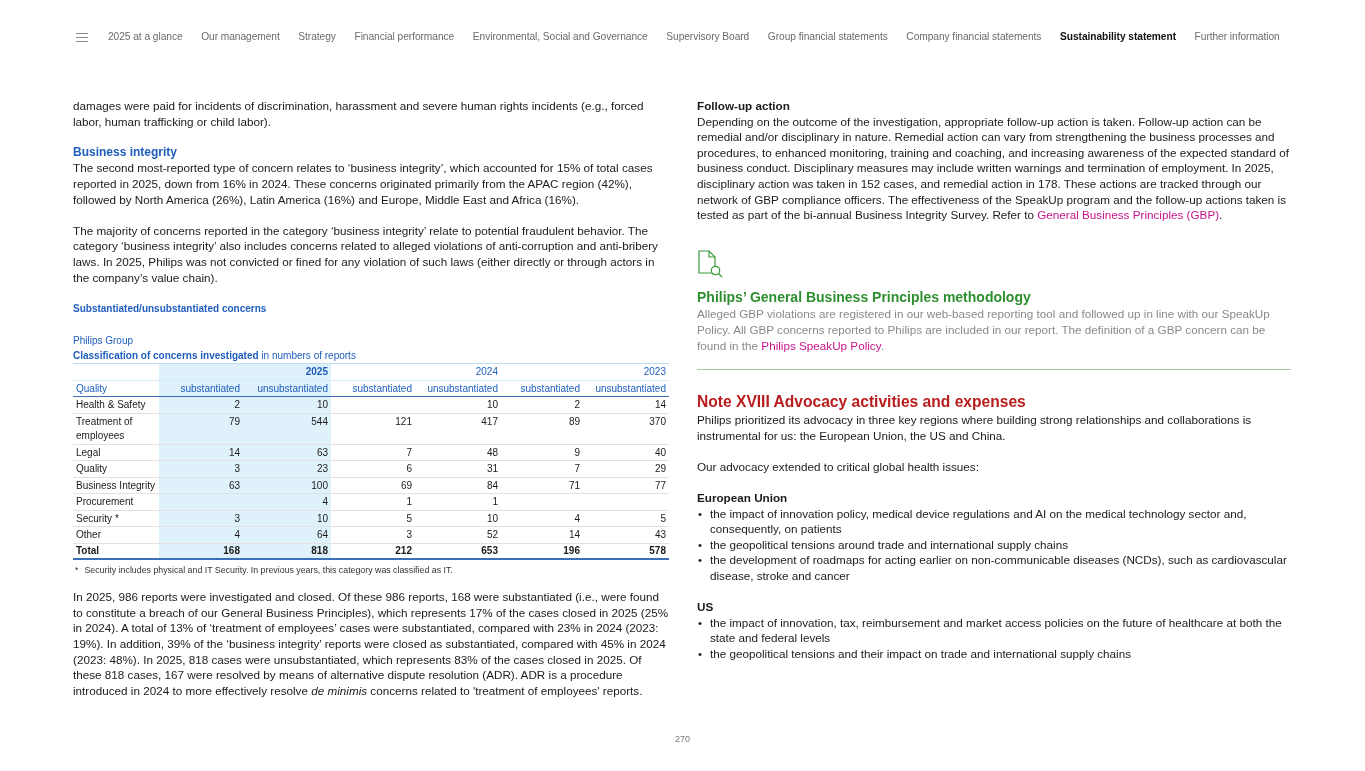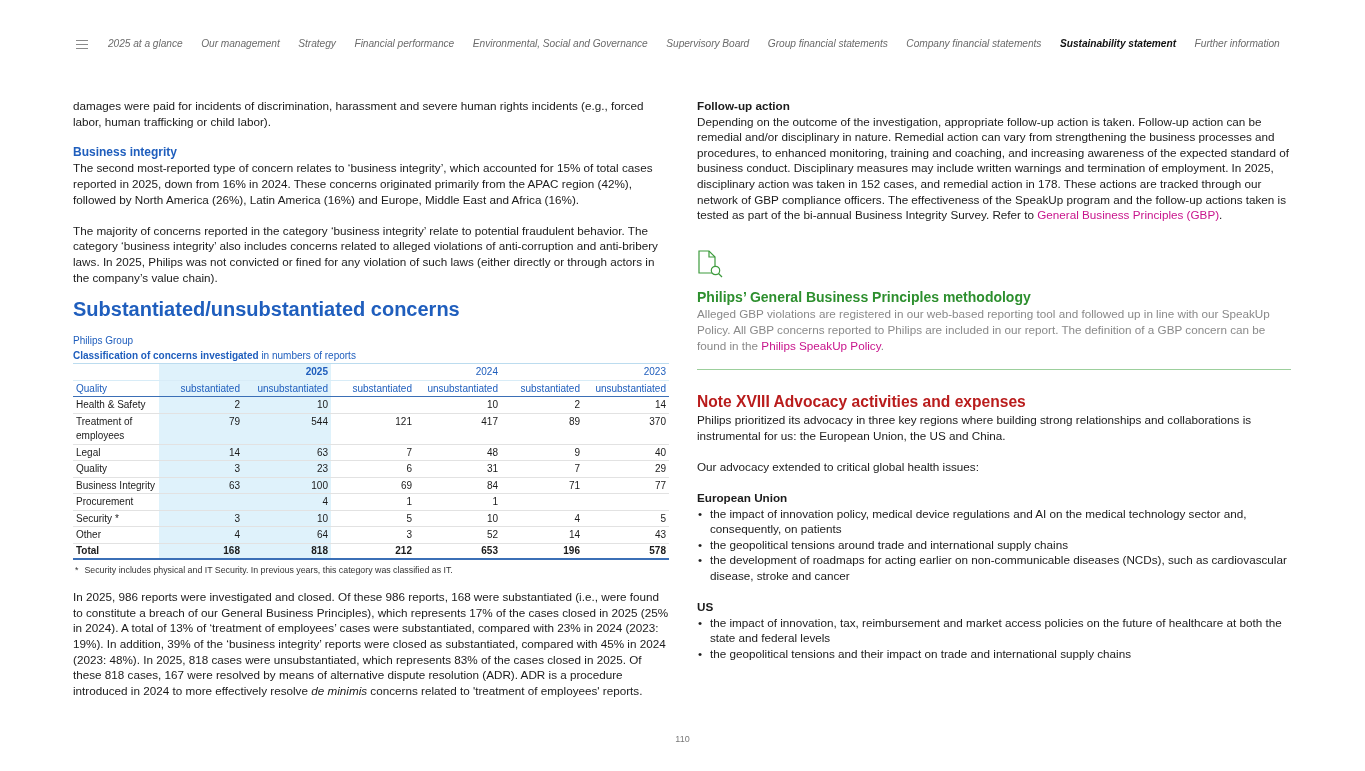--- a/index.html
+++ b/index.html
@@ -1,33 +1,33 @@
 <!DOCTYPE html>
 <html><head>
 <meta charset="utf-8">
 <style>
   * { box-sizing: border-box; margin: 0; padding: 0; }
   html, body { width: 1365px; height: 771px; background: #ffffff; overflow: hidden; }
   body { font-family: "Liberation Sans", "DejaVu Sans", sans-serif; color: #1b1b1b; position: relative; }
 
-  .topnav { position: absolute; top: 7px; left: 0; width: 1088px; height: 74px; font-style: italic; }
+  .topnav { position: absolute; top: 0; left: 0; width: 1088px; height: 74px; }
   .hamburger { position: absolute; left: 76px; top: 33px; width: 12px; height: 10px; cursor: pointer; }
   .hamburger span { display: block; height: 1px; background: #8a8a8a; margin-bottom: 3px; }
   .navitems { position: absolute; top: 31px; left: 108px; display: flex; gap: 0; font-size: 10.2px; color: #6b6b6b; white-space: nowrap; }
   .navitems .nav-item { margin-right: 18.6px; cursor: pointer; letter-spacing: -0.05px; }
   .navitems .nav-item.active { color: #111; font-weight: bold; }
 
   .col { position: absolute; top: 86px; font-size: 11.7px; line-height: 15.6px; margin-top: 12px; }
   .col-left { left: 73px; width: 596px; }
   .col-right { left: 697px; width: 596px; }
   p { margin: 0; }
   .gap { height: 15.6px; }
 
   .sub-blue { color: #1f5ebd; font-weight: bold; font-size: 12px; }
-  .h2-blue { color: #1f5ebd; font-weight: bold; font-size: 20px; line-height: 20px; margin-top: 14px; }
+  .h2-blue { color: #1f5ebd; font-weight: bold; font-size: 10px; line-height: 20px; margin-top: 14px; }
   .link { color: #c8148c; cursor: pointer; }
 
   .tbl-caption { margin-top: 14px; font-size: 10px; line-height: 15px; color: #1f5ebd; }
   .tbl-caption b { font-weight: bold; }
 
   table.concerns { width: 596px; border-collapse: collapse; font-size: 10px; line-height: 14.5px; margin-top: 0; }
   table.concerns td, table.concerns th { padding: 0 3px; text-align: right; font-weight: normal; vertical-align: top; }
   table.concerns td.cat, table.concerns th.cat { text-align: left; padding-left: 3px; }
   table.concerns tr.yearrow th { color: #1f5ebd; border-top: 1px solid #bcdcef; height: 16px; padding-top: 1px; }
   table.concerns tr.yearrow th.y2025 { font-weight: bold; }
@@ -237,13 +237,13 @@
     <li>the development of roadmaps for acting earlier on non-communicable diseases (NCDs), such as cardiovascular disease, stroke and cancer</li>
   </ul>
   <div class="gap"></div>
   <p class="h3-black">US</p>
   <ul class="bullets">
     <li>the impact of innovation, tax, reimbursement and market access policies on the future of healthcare at both the state and federal levels</li>
     <li>the geopolitical tensions and their impact on trade and international supply chains</li>
   </ul>
 </div>
 
-<div class="pagenum">110</div>
+<div class="pagenum">270</div>
 
 </body></html>

